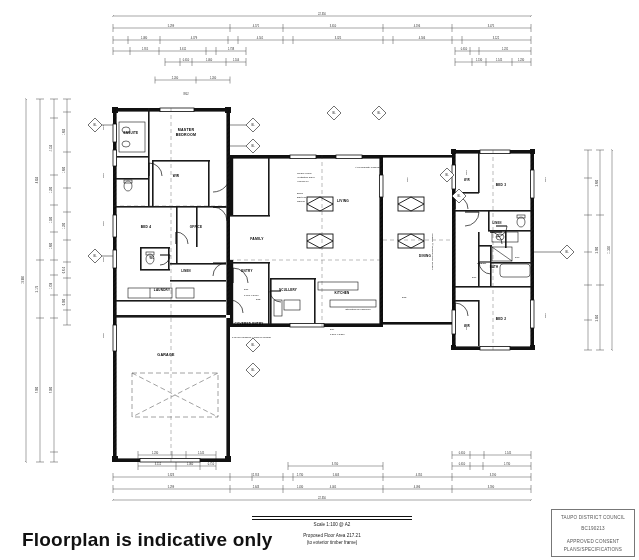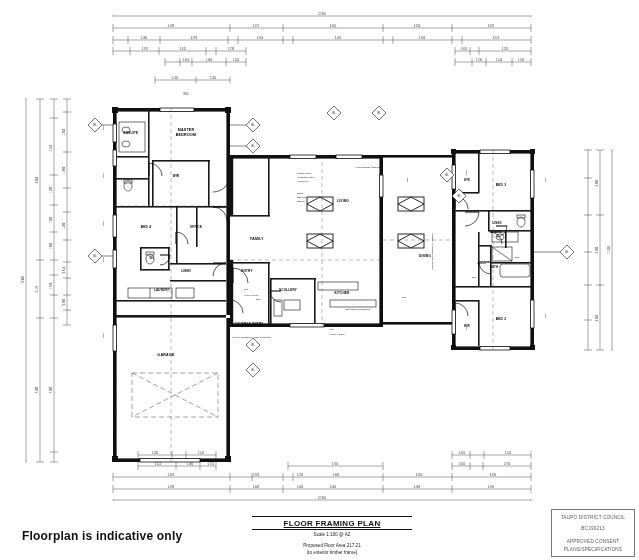--- a/index.html
+++ b/index.html
@@ -1,21 +1,21 @@
 <!DOCTYPE html>
 <html><head>
 <meta charset="utf-8">
 <style>
   html,body{margin:0;padding:0;background:#ffffff;}
   body{width:639px;height:560px;position:relative;overflow:hidden;
        font-family:"Liberation Sans",sans-serif;color:#000;}
   #plan{position:absolute;left:0;top:0;width:639px;height:560px;}
   #indicative{
     position:absolute;left:22px;top:529px;
-    font-size:12px;font-weight:bold;letter-spacing:.2px;color:#111;
+    font-size:19px;font-weight:bold;letter-spacing:.2px;color:#111;
     white-space:nowrap;
   }
   #titleblock{position:absolute;left:252px;top:515px;width:160px;text-align:center;}
   #titleblock .tb-title{font-size:8px;font-weight:bold;letter-spacing:.3px;
      text-decoration:underline;color:#111;}
   #titleblock .tb-rule{border-top:1px solid #111;margin:1px 0 2px 0;}
   #titleblock .tb-sub{font-size:4.6px;color:#222;line-height:1.5;}
   #titleblock .tb-gap{height:4px;}
   #stamp{position:absolute;left:551px;top:509px;width:82px;height:46px;
      border:1px solid #777;text-align:center;color:#555;}
@@ -642,21 +642,20 @@
       <text x="494" y="268" text-anchor="middle" font-size="2.8" font-weight="bold" letter-spacing="0.25"><tspan x="494">BATH</tspan></text>
       <text x="482" y="264" text-anchor="middle" font-size="2.4" font-weight="bold" letter-spacing="0.25"><tspan x="482">LNDRY</tspan></text>
     </g>
 
 </svg>
 
 <div id="indicative">Floorplan is indicative only</div>
 
 <div id="titleblock">
   <div class="tb-rule"></div>
-  <div class="tb-title">FLOOR FRAMING PLAN</div>
   <div class="tb-rule"></div>
   <div class="tb-sub">Scale 1:100 @ A2</div>
   <div class="tb-gap"></div>
   <div class="tb-sub">Proposed Floor Area 217.21</div>
   <div class="tb-sub">(to exterior timber frame)</div>
 </div>
 
 <div id="stamp">
   <div class="s1">TAUPO DISTRICT COUNCIL</div>
   <div class="s2">BC190213</div>

